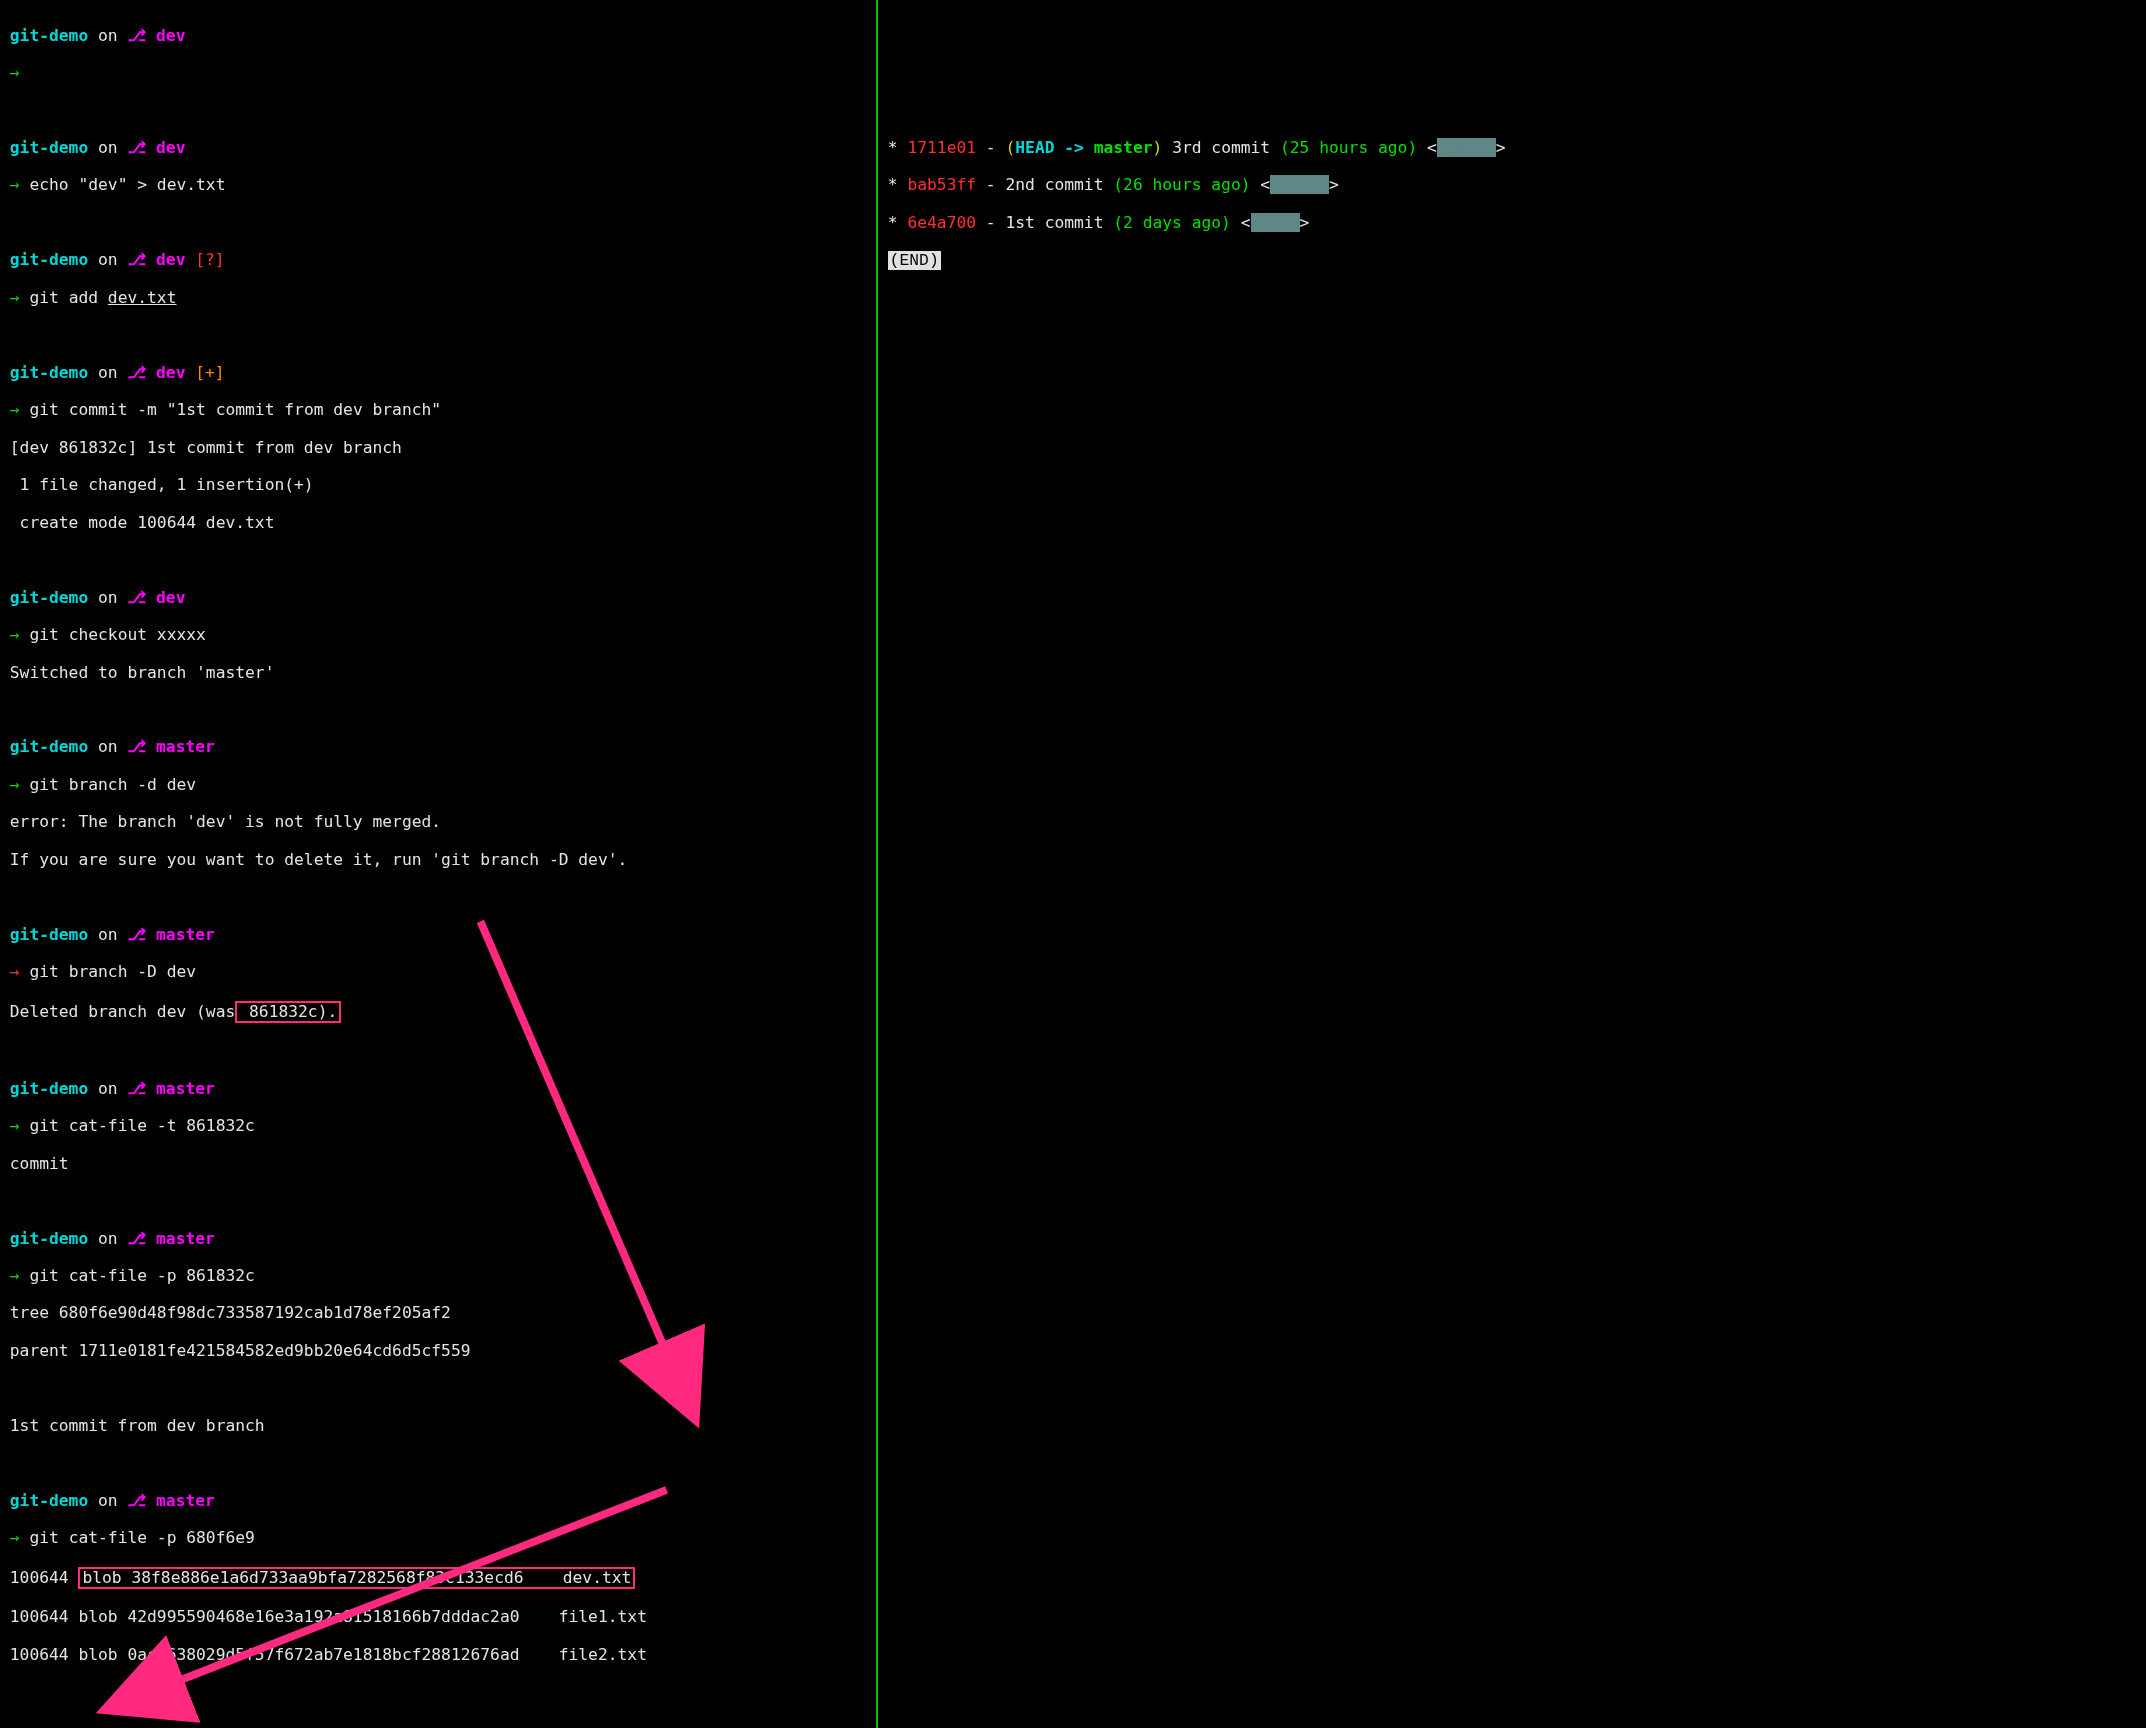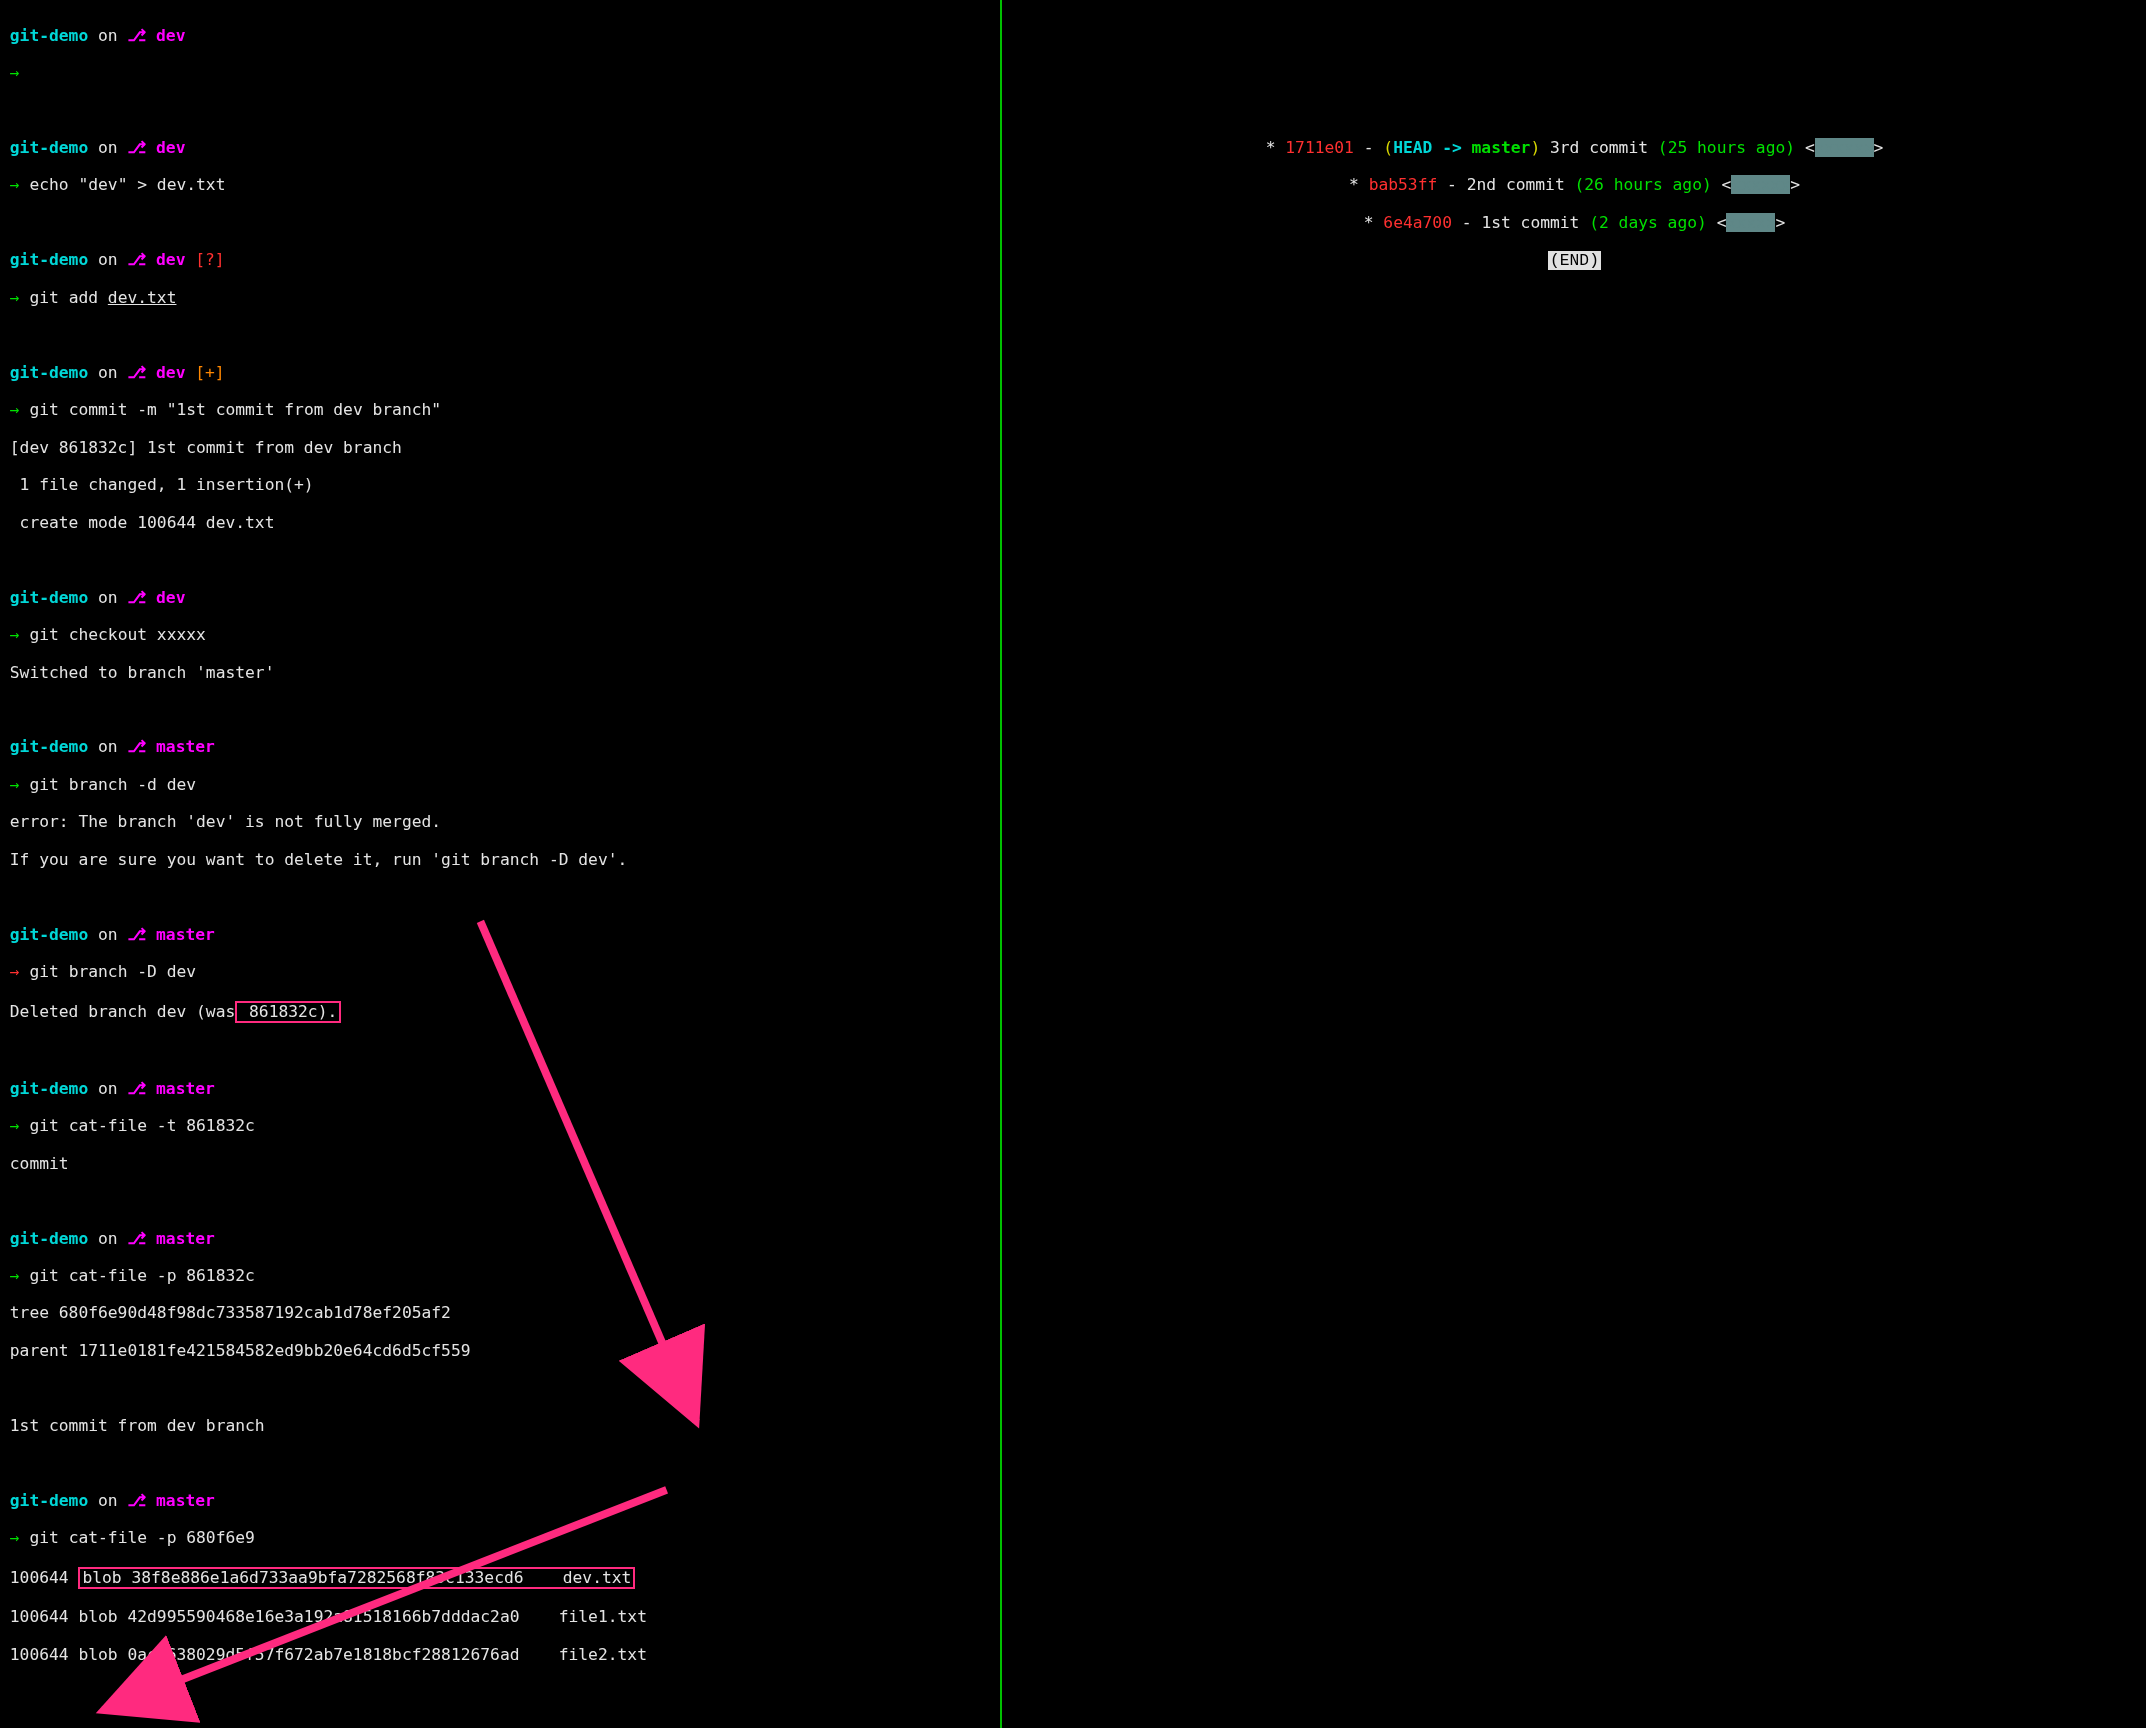--- a/index.html
+++ b/index.html
@@ -12,30 +12,29 @@
     height: 1728px;
     display: flex;
     position: relative;
   }
   .pane {
     padding: 7.8px 9.8px;
     white-space: pre;
     color: #d0d0d0;
   }
   .left {
-    width: 1002px;
+    width: 878px;
     height: 100%;
     border-right: 2px solid #00c000;
     overflow: hidden;
   }
   .right {
     flex: 1;
     height: 100%;
     overflow: hidden;
-    text-align: center;
   }
   .cyan { color: #00d7d7; font-weight: bold; }
   .magenta { color: #ff00ff; font-weight: bold; }
   .green { color: #00e000; }
   .greenb { color: #00e000; font-weight: bold; }
   .red { color: #ff3030; }
   .orange { color: #ff8700; }
   .yellow { color: #d7d700; }
   .white { color: #e4e4e4; }
   .ul { text-decoration: underline; }

